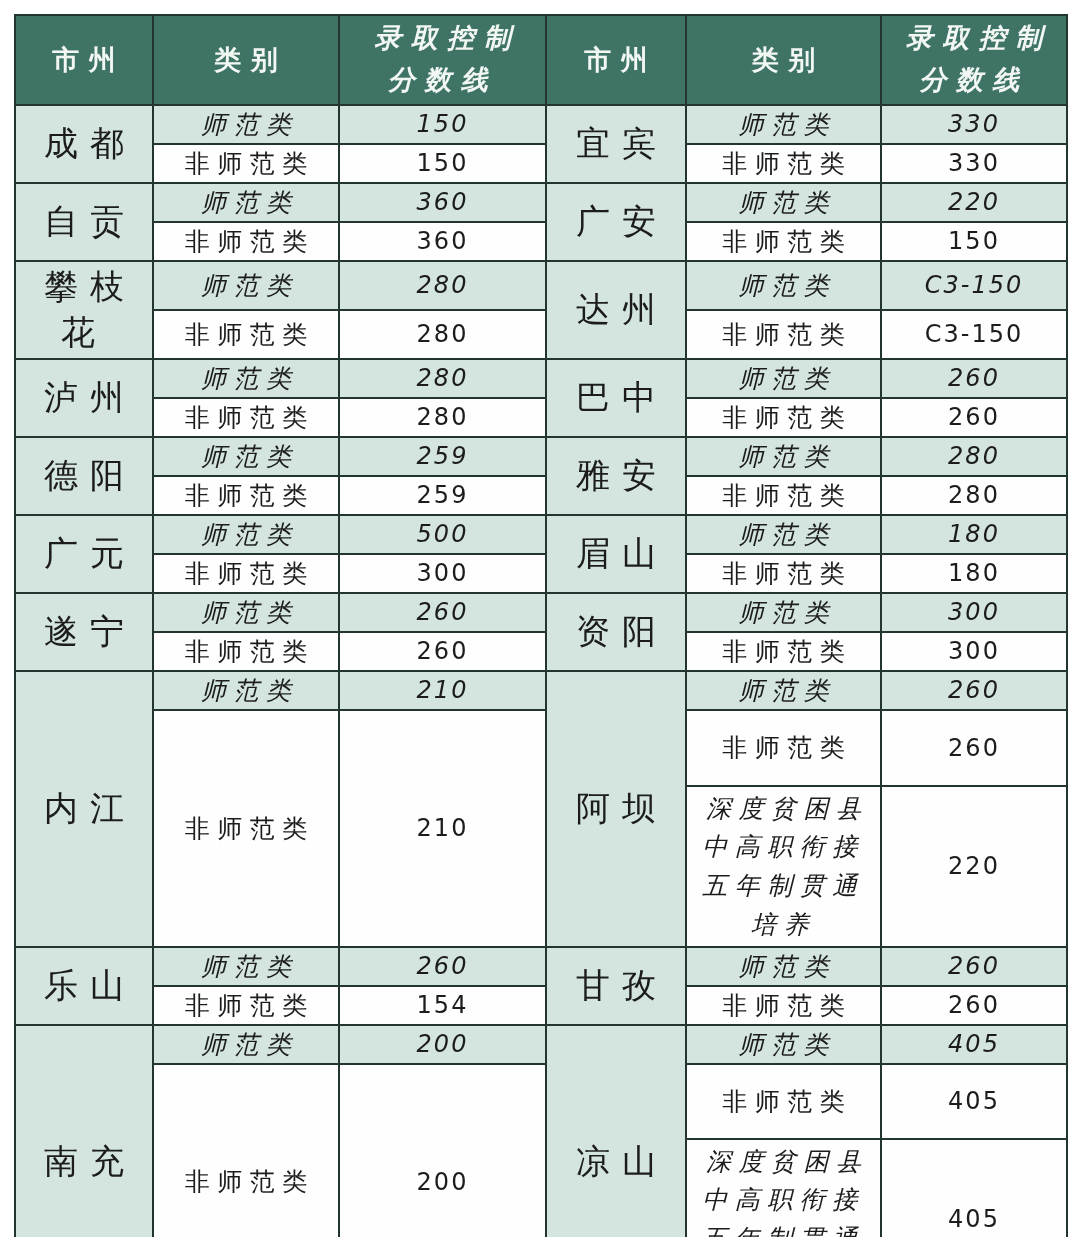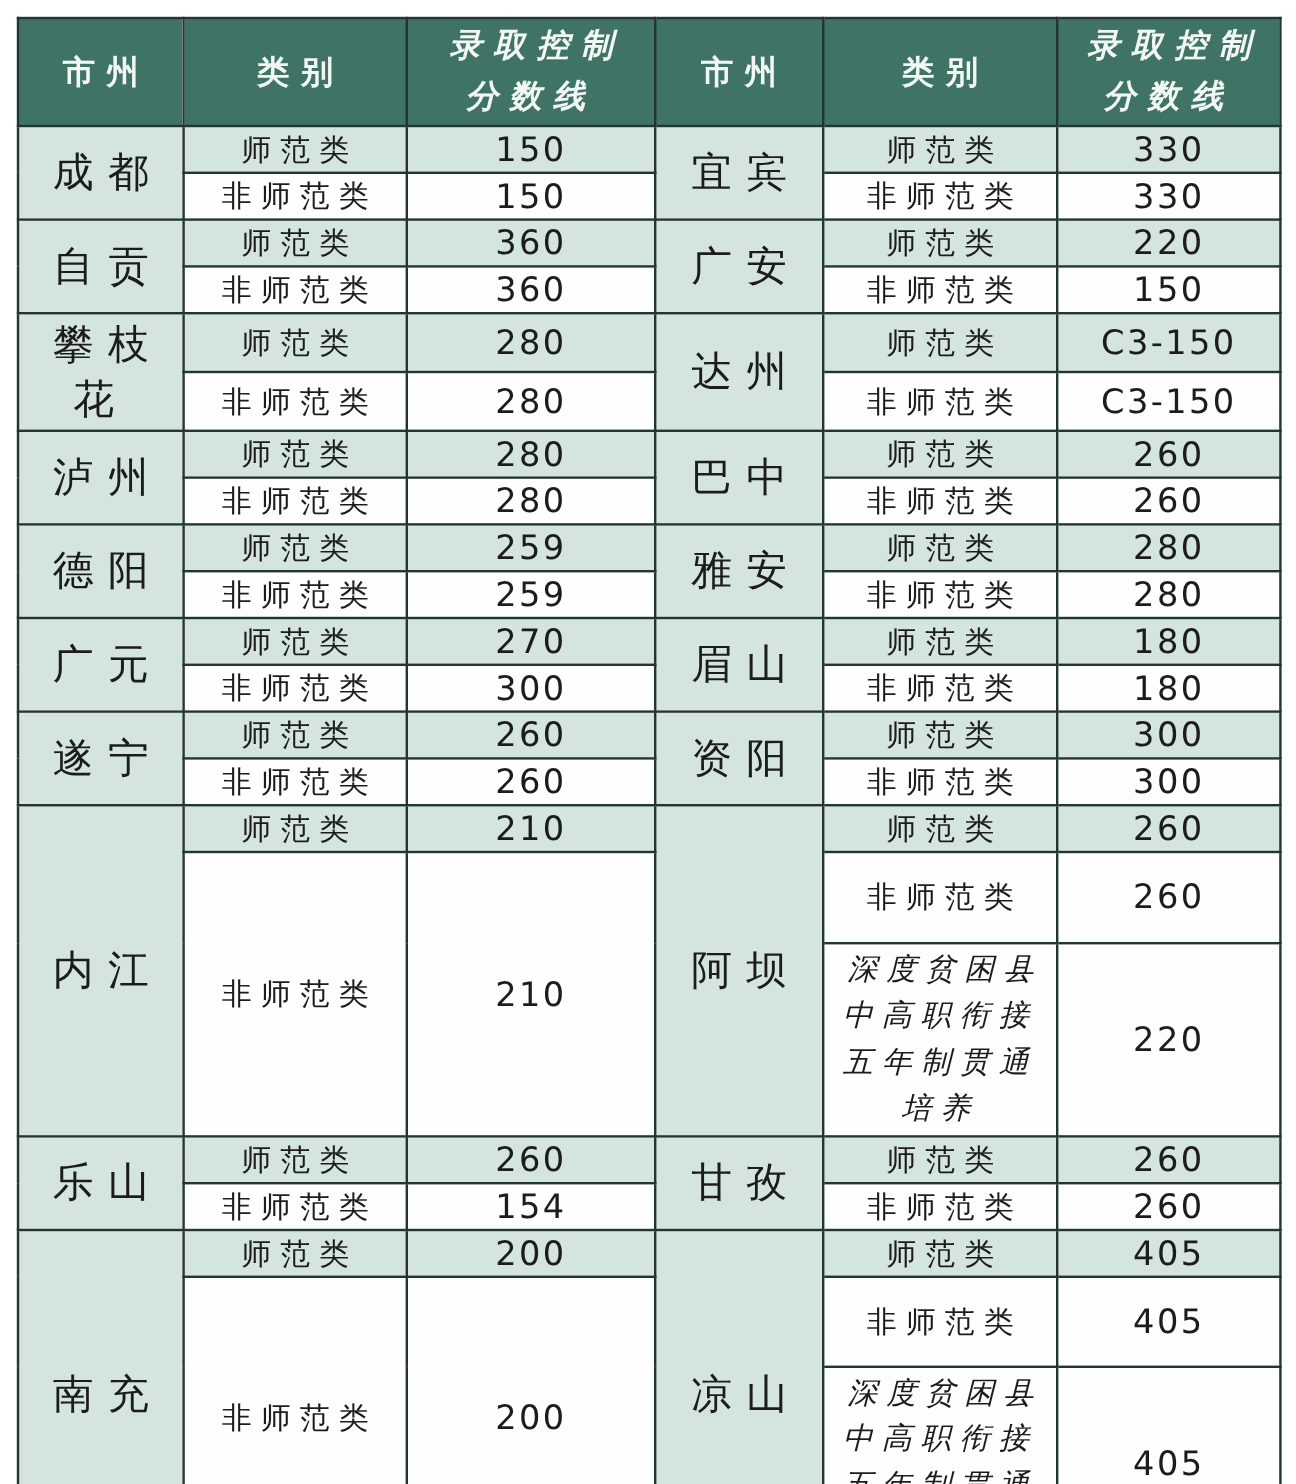--- a/index.html
+++ b/index.html
@@ -42,25 +42,25 @@
     text-indent:0.35em;
   }
   td.cat{
     background:var(--row-white);
     font-size:25px;
     letter-spacing:0.3em;
     text-indent:0.3em;
   }
   td.score{
     background:var(--row-white);
-    font-size:28px;
+    font-size:24px;
     letter-spacing:2px;
     font-family:"DejaVu Sans","Liberation Sans",sans-serif;
   }
-  td.green{background:var(--row-green);}
+  td.green{background:var(--row-green);font-style:italic;}
   .wrap{white-space:pre-line;line-height:1.55;font-style:italic;}
   tr.rh{height:74px;}
   tr.r38{height:39px;}
   tr.r76{height:76px;}
   tr.r148{height:148px;}
   tr.r75{height:75px;}
   tr.r147{height:147px;}
 </style>
 </head>
 <body>
@@ -159,21 +159,21 @@
   <tr class="r38">
     <td class="cat">非师范类</td>
     <td class="score">259</td>
     <td class="cat">非师范类</td>
     <td class="score">280</td>
   </tr>
 
   <tr class="r38">
     <td class="region" rowspan="2">广元</td>
     <td class="cat green">师范类</td>
-    <td class="score green">270</td>
+    <td class="score green">500</td>
     <td class="region" rowspan="2">眉山</td>
     <td class="cat green">师范类</td>
     <td class="score green">180</td>
   </tr>
   <tr class="r38">
     <td class="cat">非师范类</td>
     <td class="score">300</td>
     <td class="cat">非师范类</td>
     <td class="score">180</td>
   </tr>

